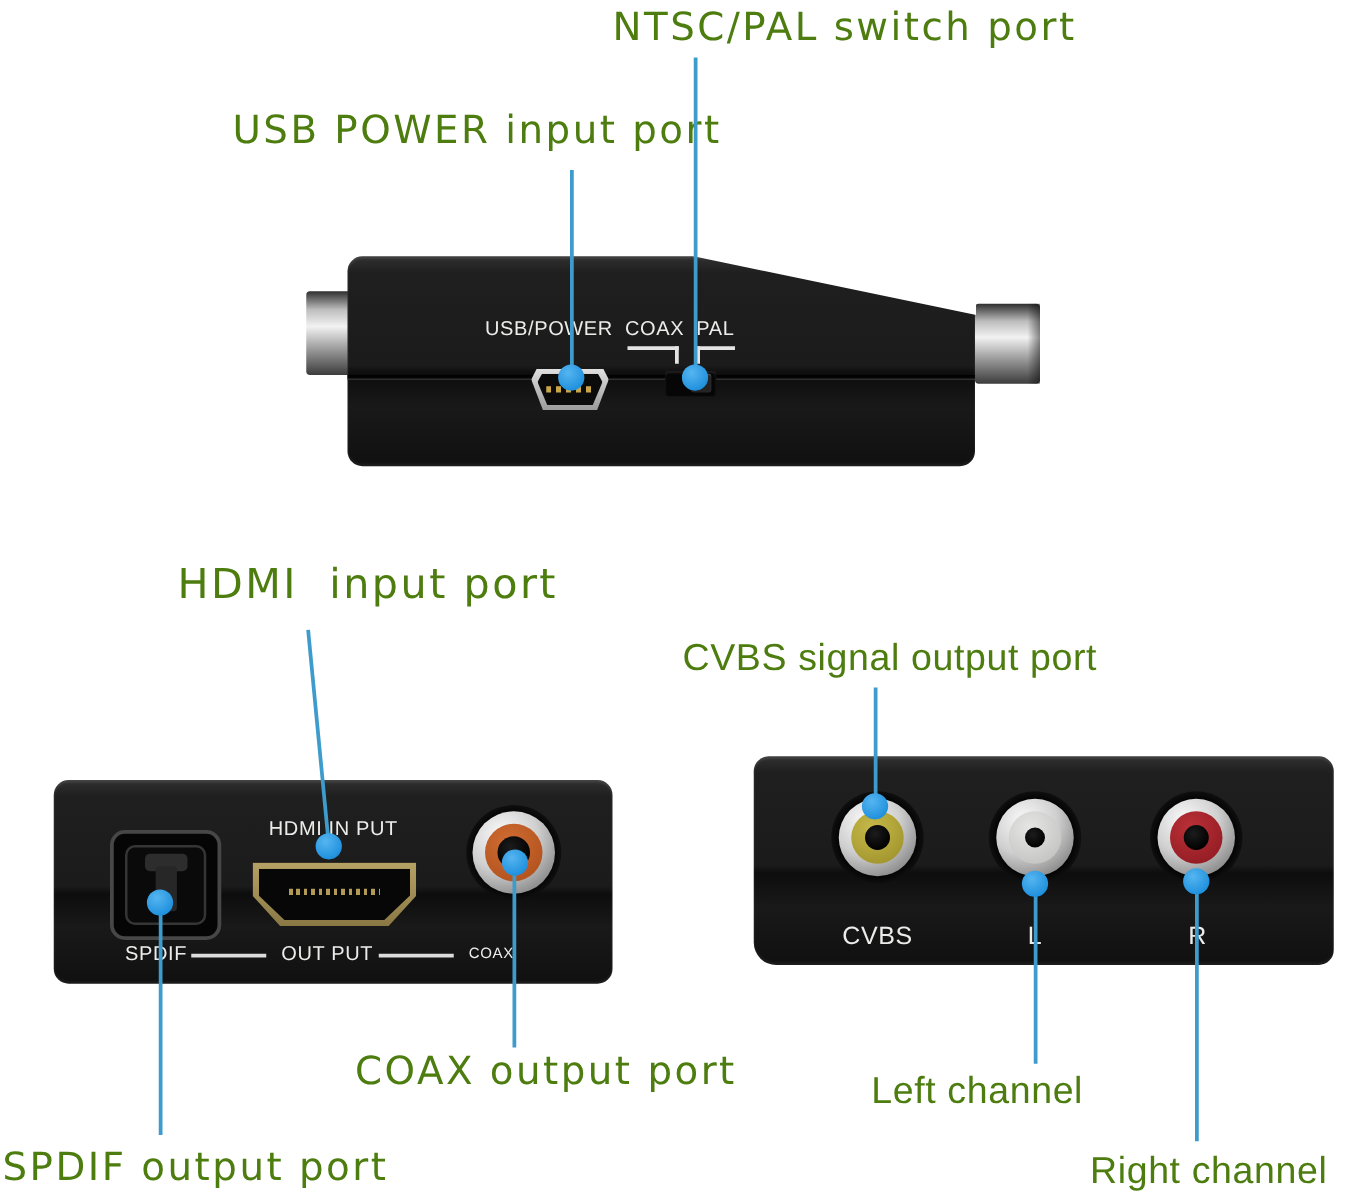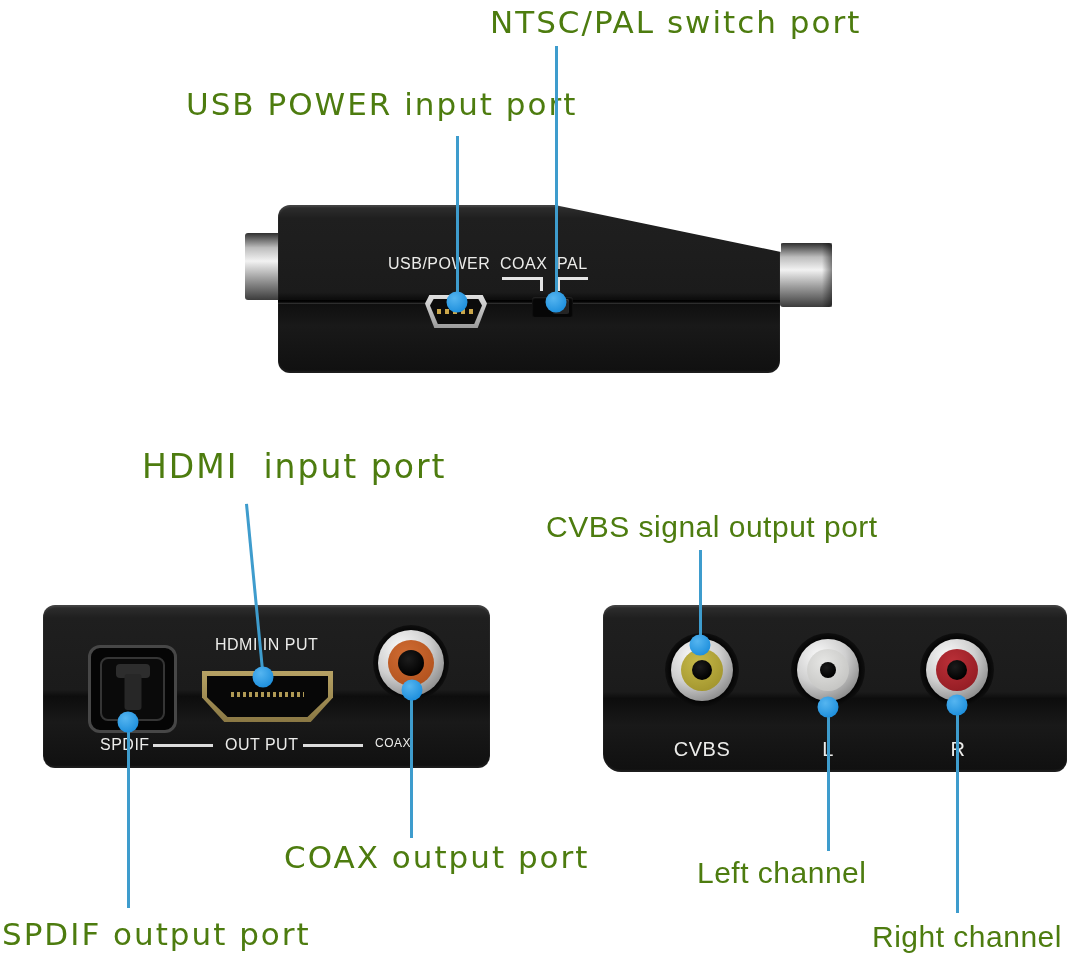--- a/index.html
+++ b/index.html
@@ -111,21 +111,21 @@
       <div class="mini-usb" style="left:147px;top:90px;width:62px;height:33px;">
         <div class="inner"></div>
         <div class="pins"></div>
       </div>
       <div class="slide-switch" style="left:254px;top:92px;width:41px;height:20px;">
         <div class="knob"></div>
       </div>
     </div>
   </div>
 
-  <div class="device" style="left:43px;top:605px;width:539px;height:163px;">
+  <div class="device" style="left:43px;top:624px;width:539px;height:163px;">
     <div class="body-black" style="left:0;top:0;width:447px;height:163px;">
 
       <div class="spdif-port" style="left:45px;top:40px;width:83px;height:82px;">
         <div class="inner"></div>
         <div class="head"></div>
         <div class="stem"></div>
       </div>
 
       <span class="white-txt" style="left:172px;top:31px;font-size:16px;">HDMI IN PUT</span>
       <div class="hdmi-port" style="left:159px;top:66px;width:131px;height:51px;">

